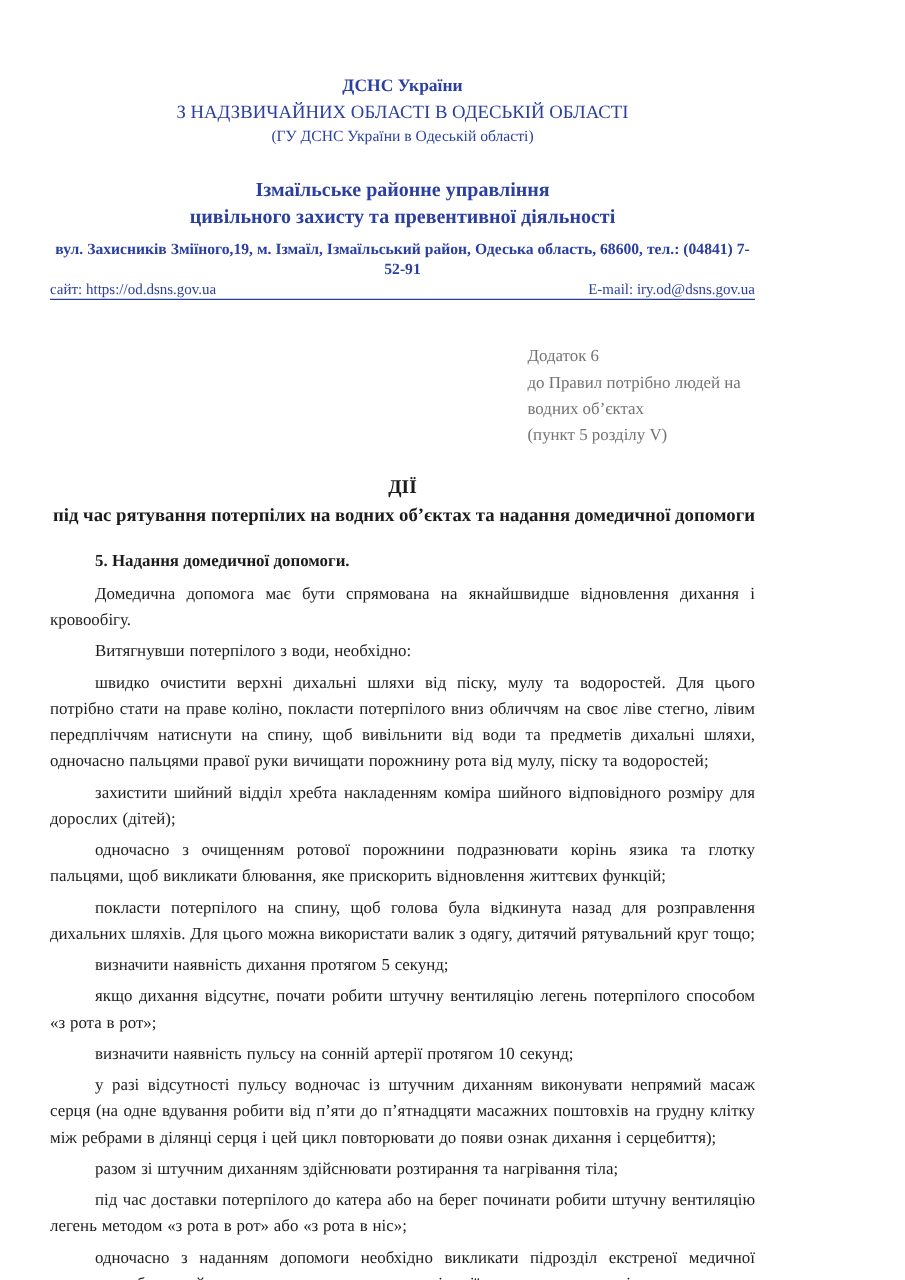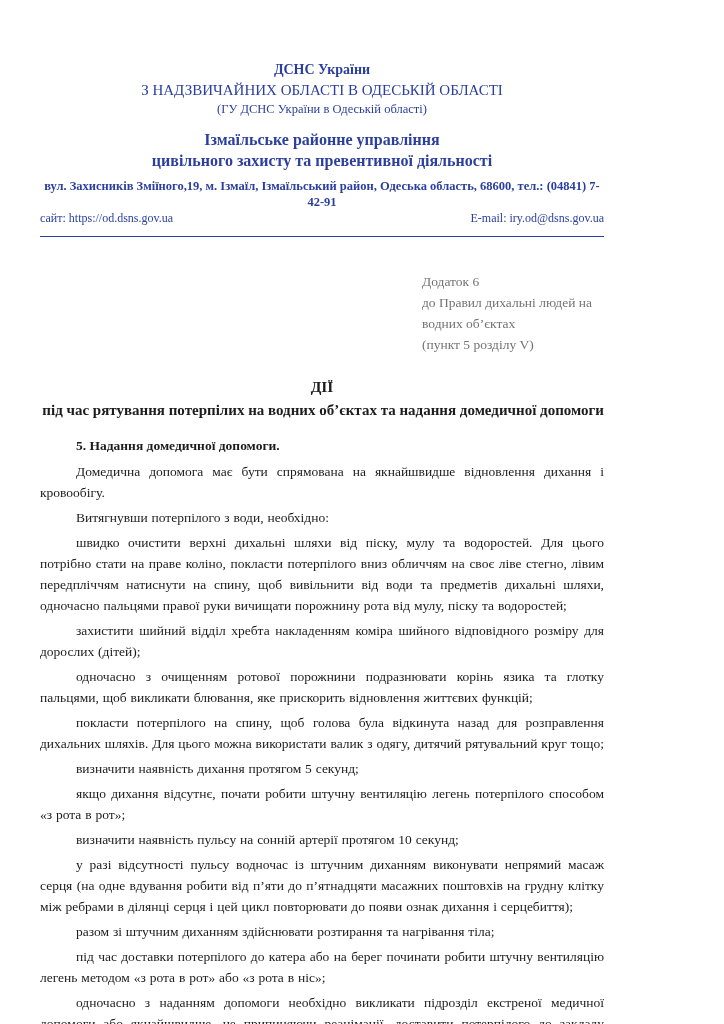--- a/index.html
+++ b/index.html
@@ -12,33 +12,33 @@
   }
   .page {
     width: 640px; height: 1024px;
     padding: 60px 36px 0 40px;
   }
   
   .letterhead { text-align: center; color: #2b3f9e; }
   .org-line1 { font-size: 14px; line-height: 20px; font-weight: bold; }
   .org-line2, .org-line3 { font-size: 15px; line-height: 20px; }
   .org-line4 { font-size: 12.5px; line-height: 18px; }
-  .dept-block { margin-top: 11px; }
+  .dept-block { margin-top: 24px; }
   .dept-line1, .dept-line2 { font-size: 16px; line-height: 21px; font-weight: bold; }
   .address-line {
     margin-top: 7px;
     font-size: 12.5px; line-height: 16px;
     font-weight: bold; text-align: center; color: #2b3f9e;
   }
   .contact-row {
     display: flex; justify-content: space-between;
     font-size: 12px; line-height: 16px;
     color: #2b3f9e;
     border-bottom: 1.5px solid #2b3f9e;
-    padding-bottom: 10px;
+    padding-bottom: 0;
   }
   
   .annex {
     margin-top: 34px;
     margin-left: 382px;
     font-size: 13.5px; line-height: 21px;
     color: #737373;
   }
   
   .doc-title { margin-top: 20px; text-align: center; font-weight: bold; }
@@ -68,30 +68,30 @@
   <div class="letterhead">
     <div class="org-line1">ДСНС України</div>
     <div class="org-line3">З НАДЗВИЧАЙНИХ ОБЛАСТІ В ОДЕСЬКІЙ ОБЛАСТІ</div>
     <div class="org-line4">(ГУ ДСНС України в Одеській області)</div>
     <div class="dept-block">
       <div class="dept-line1">Ізмаїльське районне управління</div>
       <div class="dept-line2">цивільного захисту та превентивної діяльності</div>
     </div>
   </div>
 
-  <div class="address-line">вул. Захисників Зміїного,19, м. Ізмаїл, Ізмаїльський район, Одеська область, 68600, тел.: (04841) 7-42-91</div>
+  <div class="address-line">вул. Захисників Зміїного,19, м. Ізмаїл, Ізмаїльський район, Одеська область, 68600, тел.: (04841) 7-52-91</div>
 
   <div class="contact-row">
     <span>сайт: https://od.dsns.gov.ua</span>
     <span>E-mail: iry.od@dsns.gov.ua</span>
   </div>
 
   <div class="annex">
     <div>Додаток 6</div>
-    <div>до Правил дихальні людей на водних об’єктах</div>
+    <div>до Правил потрібно людей на водних об’єктах</div>
     <div>(пункт 5 розділу V)</div>
   </div>
 
   <div class="doc-title">
     <div class="doc-title-line1">ДІЇ</div>
     <div class="doc-title-line2">під час рятування потерпілих на водних об’єктах та надання домедичної допомоги</div>
   </div>
 
   <p class="section-heading">5. Надання домедичної допомоги.</p>
 

